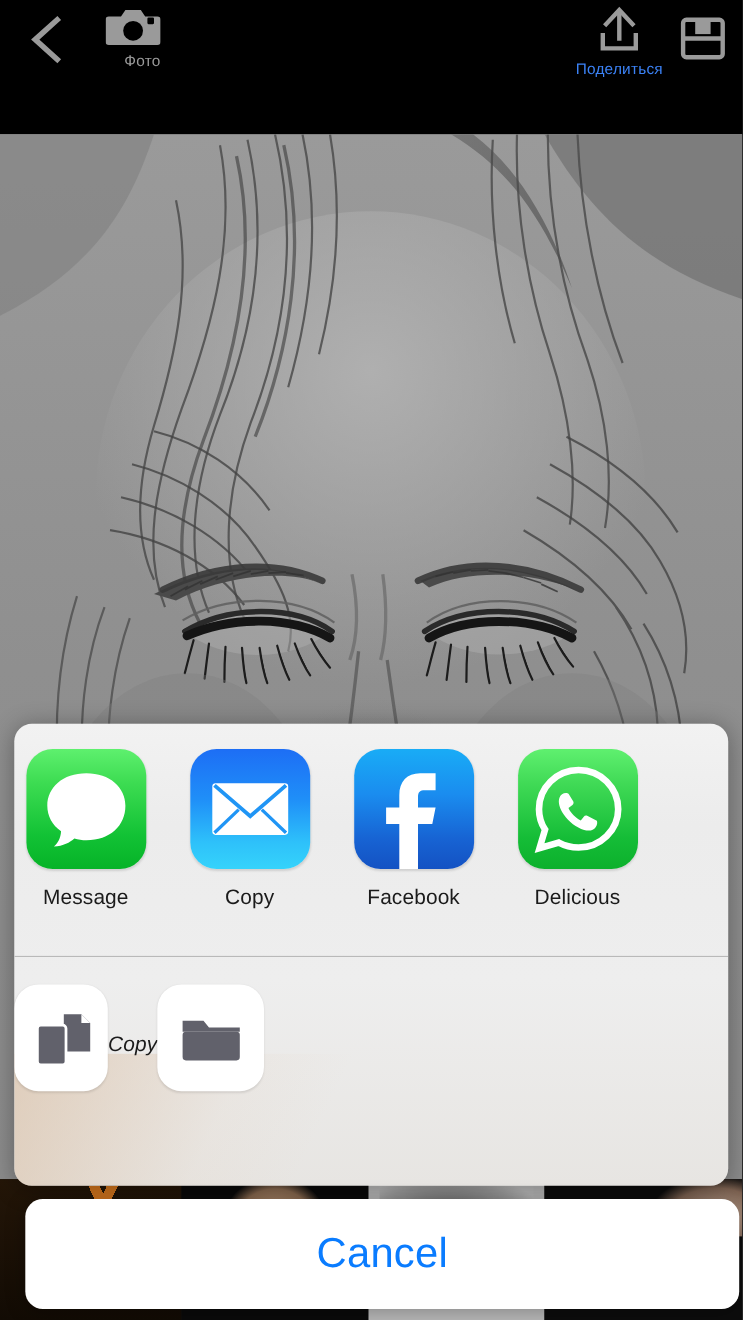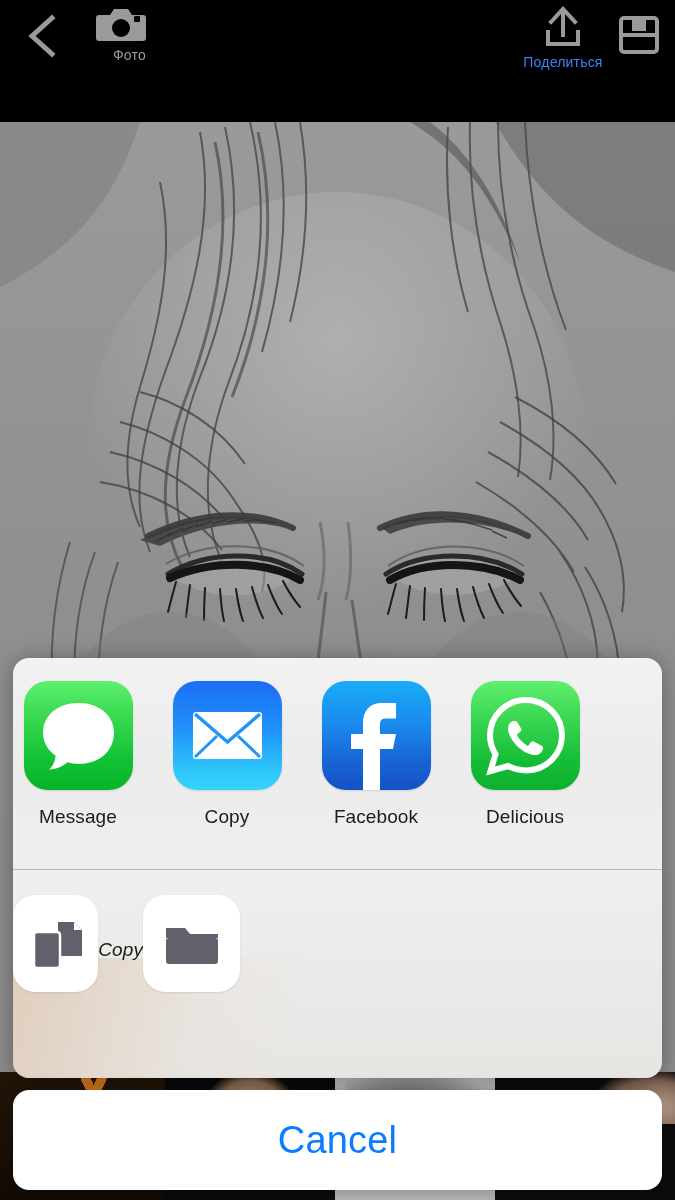--- a/index.html
+++ b/index.html
@@ -149,21 +149,21 @@
     display:flex; align-items:center; justify-content:center;
     box-shadow:0 1px 2px rgba(0,0,0,.10);
   }
   .act-label {
     margin-top:13px; font-size:19px; color:#1b1b1b; text-align:center;
     line-height:22px; white-space:pre-line; letter-spacing:.1px;
   }
 
   
   .cancel {
-    position:absolute; left:13px; top:1090px; width:649px; height:100px;
+    position:absolute; left:23px; top:1090px; width:649px; height:100px;
     border-radius:16px; background:#ffffff;
     display:flex; align-items:center; justify-content:center;
     box-shadow:0 2px 18px rgba(0,0,0,.28);
     z-index:11;
   }
   .cancel span { color:#0a7cff; font-size:38px; letter-spacing:.2px; }
 
   
   .ic-msg  { background:linear-gradient(180deg,#5ef06e 0%,#3ddc52 28%,#12c235 72%,#06b327 100%); }
   .ic-mail { background:linear-gradient(180deg,#1d6ef5 0%,#1f8ff8 42%,#2ec1fa 78%,#35d3fb 100%); }

